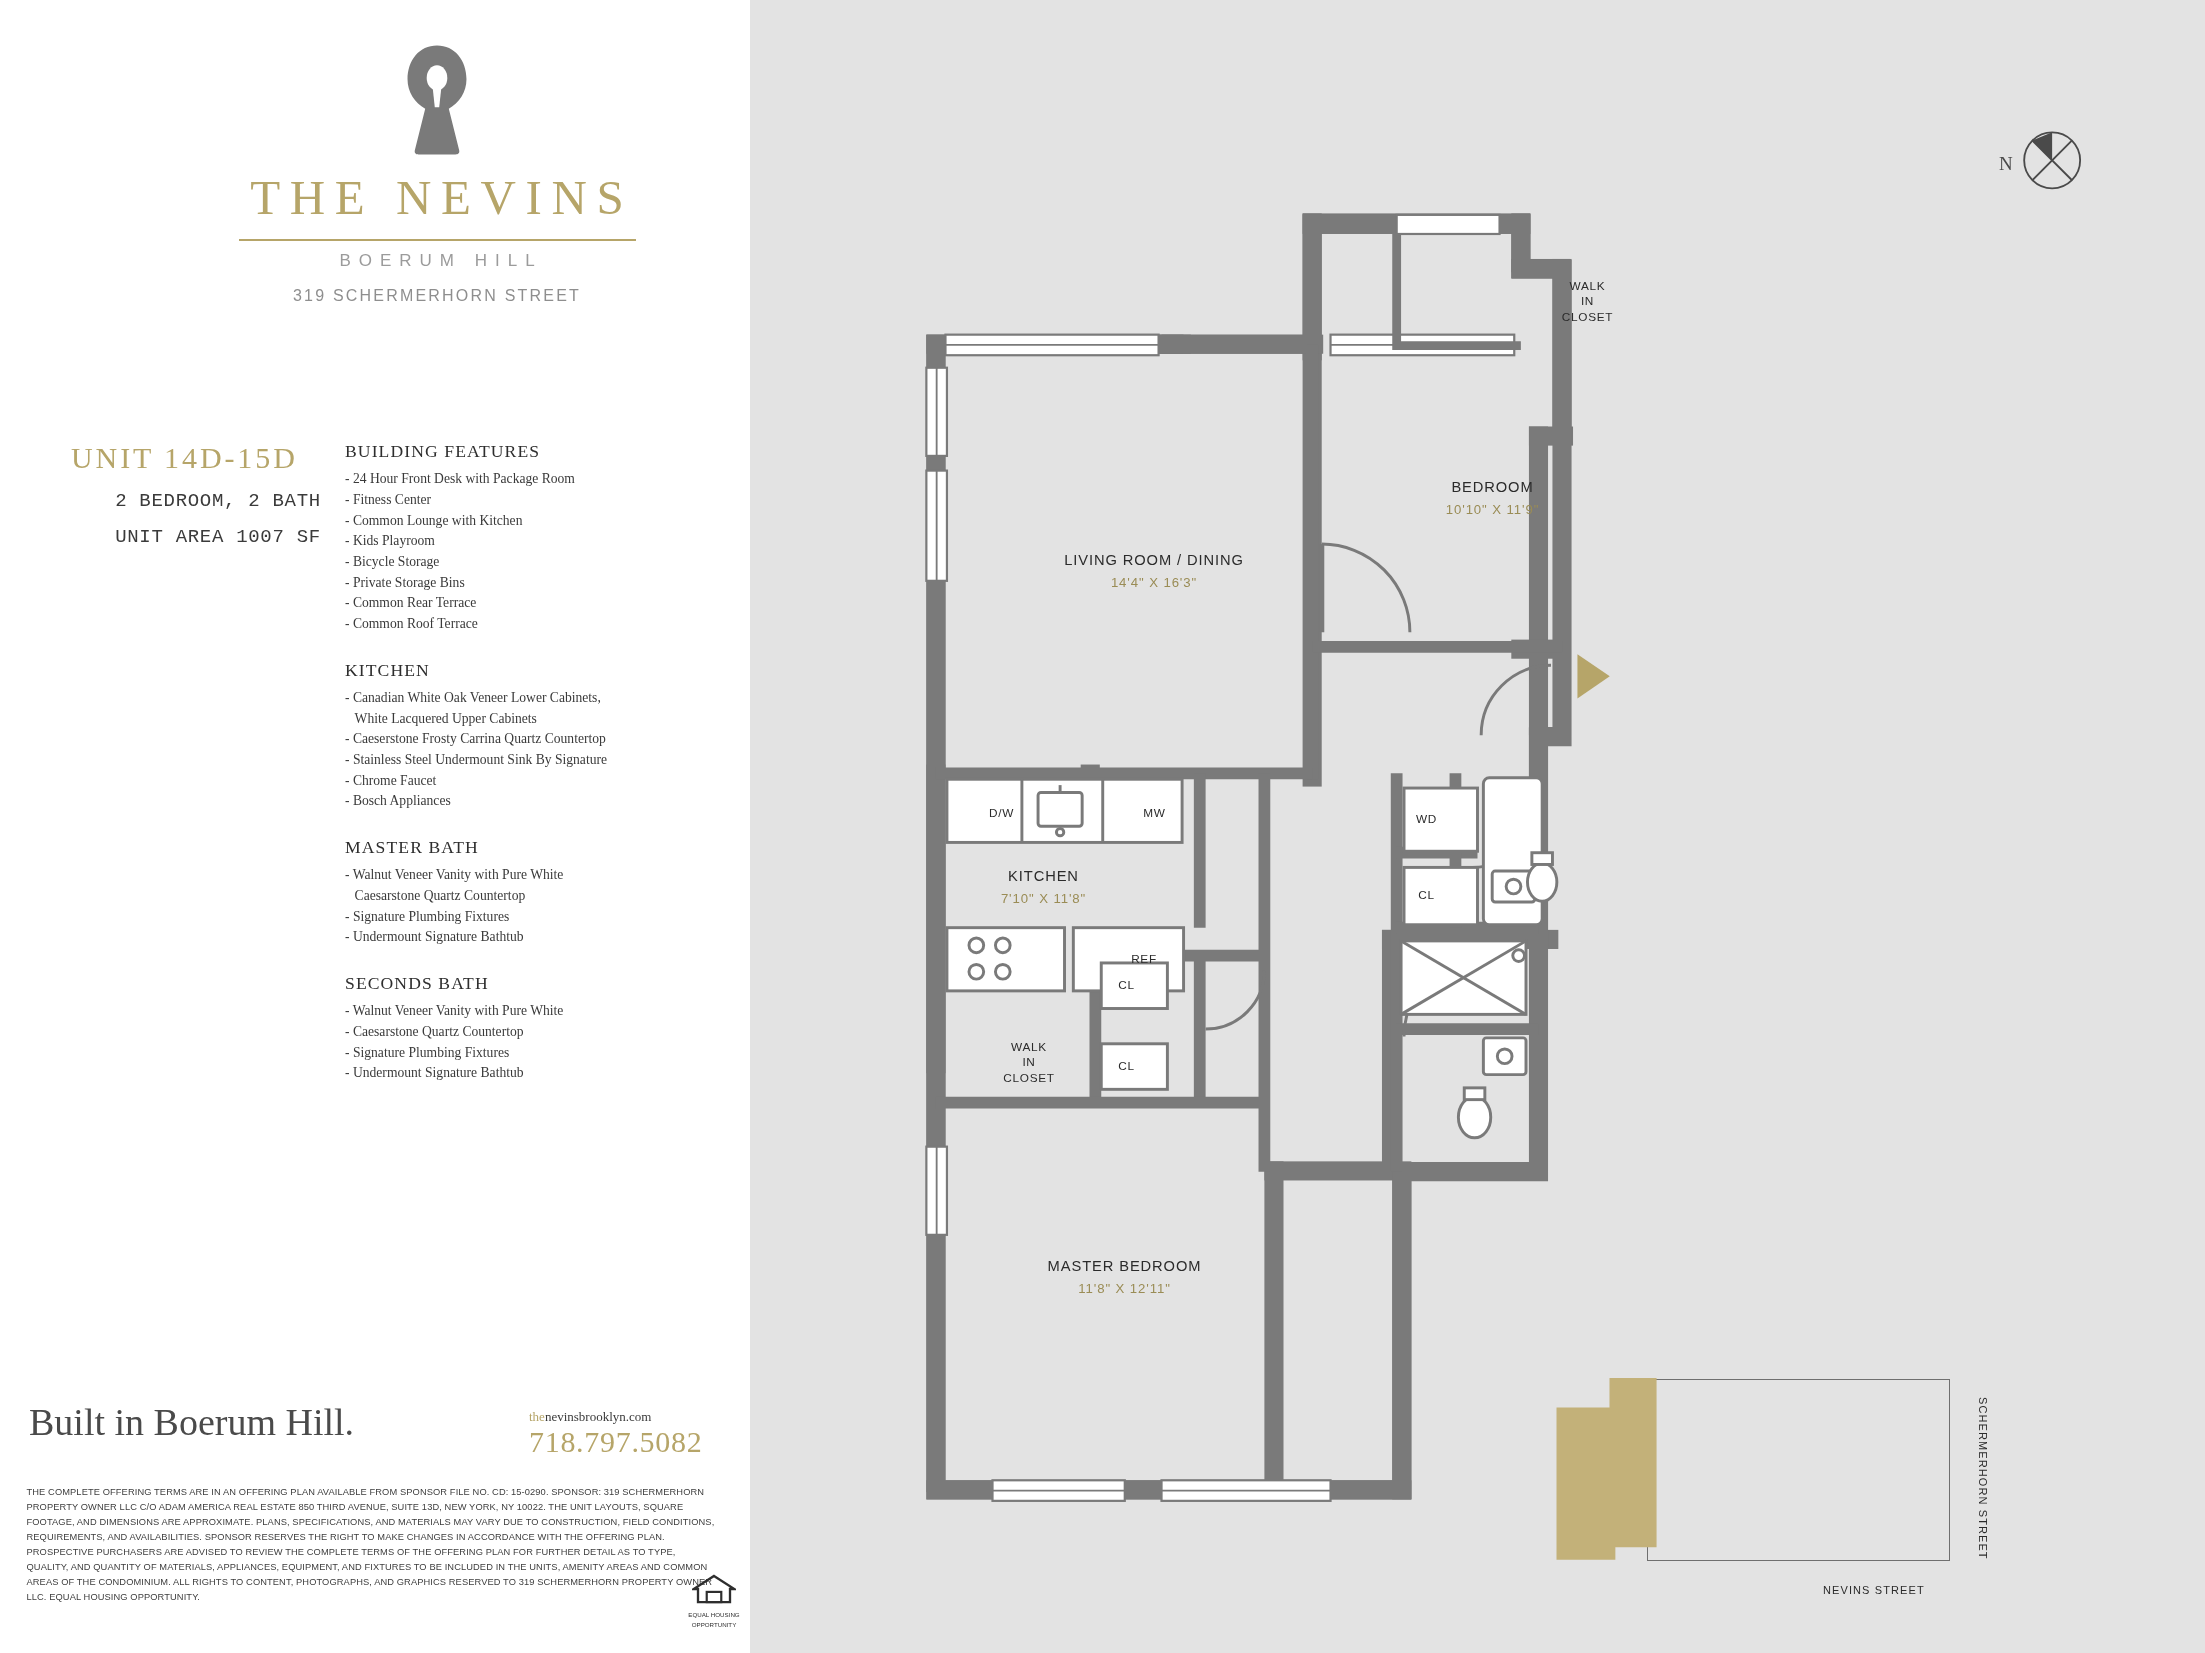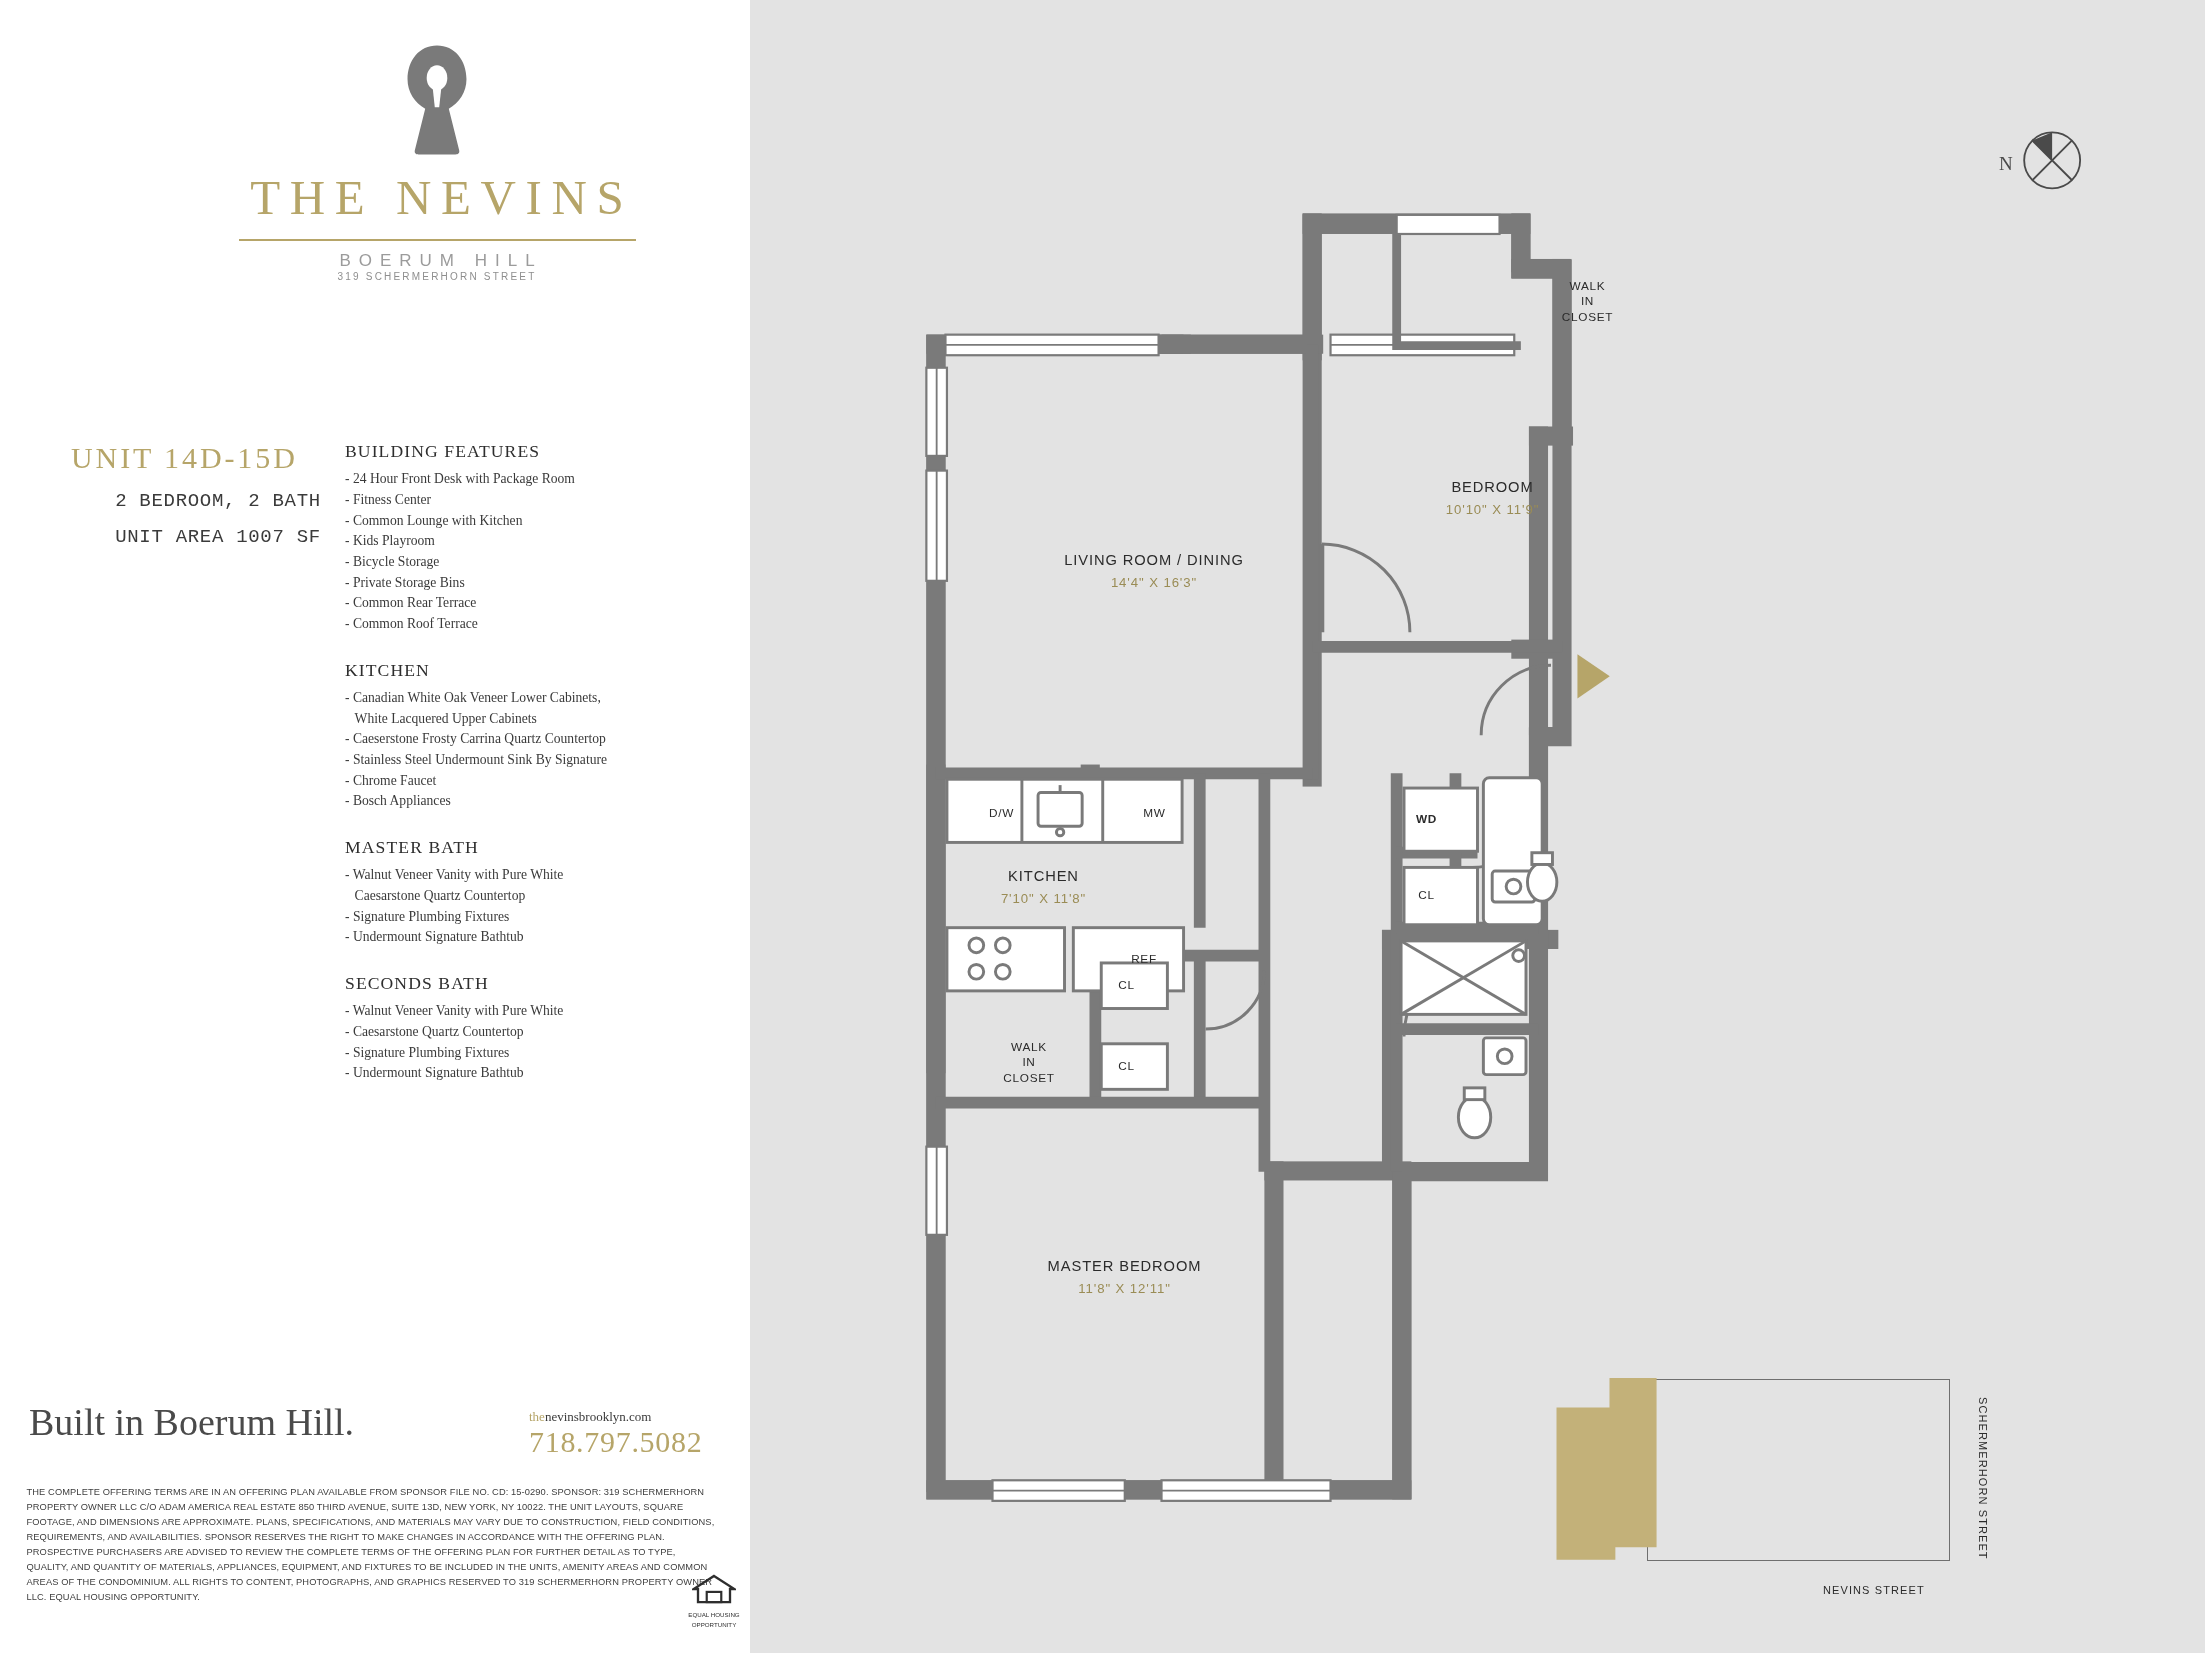--- a/index.html
+++ b/index.html
@@ -31,21 +31,21 @@
   }
   .brand-rule{
     width:397px;height:1.5px;background:#b6a569;margin:13.2px auto 10.3px auto;
   }
   .brand-sub{
     font-family:"Liberation Sans", sans-serif;
     font-size:17px;letter-spacing:8px;color:#9b9b9b;margin-left:8px;
   }
   .brand-addr{
     font-family:"Liberation Sans", sans-serif;
-    font-size:10px;letter-spacing:2.2px;color:#8e8e8e;
+    font-size:16px;letter-spacing:2.2px;color:#8e8e8e;margin-top:16px;
   }
 
   
   .unit-block{position:absolute;left:71px;top:441px;width:294px;}
   .unit-title{
     font-size:30px;letter-spacing:2.9px;color:#b6a569;
     font-family:"Liberation Serif", serif;
     white-space:nowrap;
   }
   .unit-line{
@@ -421,21 +421,21 @@
   </div>
 
   <div class="rm-label" style="left:992px;top:1257px;width:265px;">
     <div class="rm-name">MASTER BEDROOM</div>
     <div class="rm-dim">11'8" X 12'11"</div>
   </div>
 
   <div class="rm-label appl" style="left:972px;top:806px;width:59px;">D/W</div>
   <div class="rm-label appl" style="left:1125px;top:806px;width:59px;">MW</div>
   <div class="rm-label appl" style="left:1111px;top:952px;width:66px;">REF</div>
-  <div class="rm-label appl" style="left:1397px;top:812px;width:59px;font-weight:bold;">WD</div>
+  <div class="rm-label appl" style="left:1397px;top:812px;width:59px;">WD</div>
   <div class="rm-label appl" style="left:1397px;top:888px;width:59px;">CL</div>
   <div class="rm-label appl" style="left:1101px;top:978px;width:51px;">CL</div>
   <div class="rm-label appl" style="left:1101px;top:1059px;width:51px;">CL</div>
 
   <div class="keymap">
     <div class="frame"></div>
     <svg width="412" height="221" viewBox="0 0 560 300" style="position:absolute;left:0;top:0;">
       <path d="M18 60 L90 60 L90 20 L152 20 L152 248 L96 248 L96 265 L18 265 Z" fill="#c3b179"></path>
       <path d="M18 60 L90 60 L90 20 L152 20 L152 248 L96 248 L96 265 L18 265 Z" fill="none" stroke="#c3b179" stroke-width="2"></path>
     </svg>

